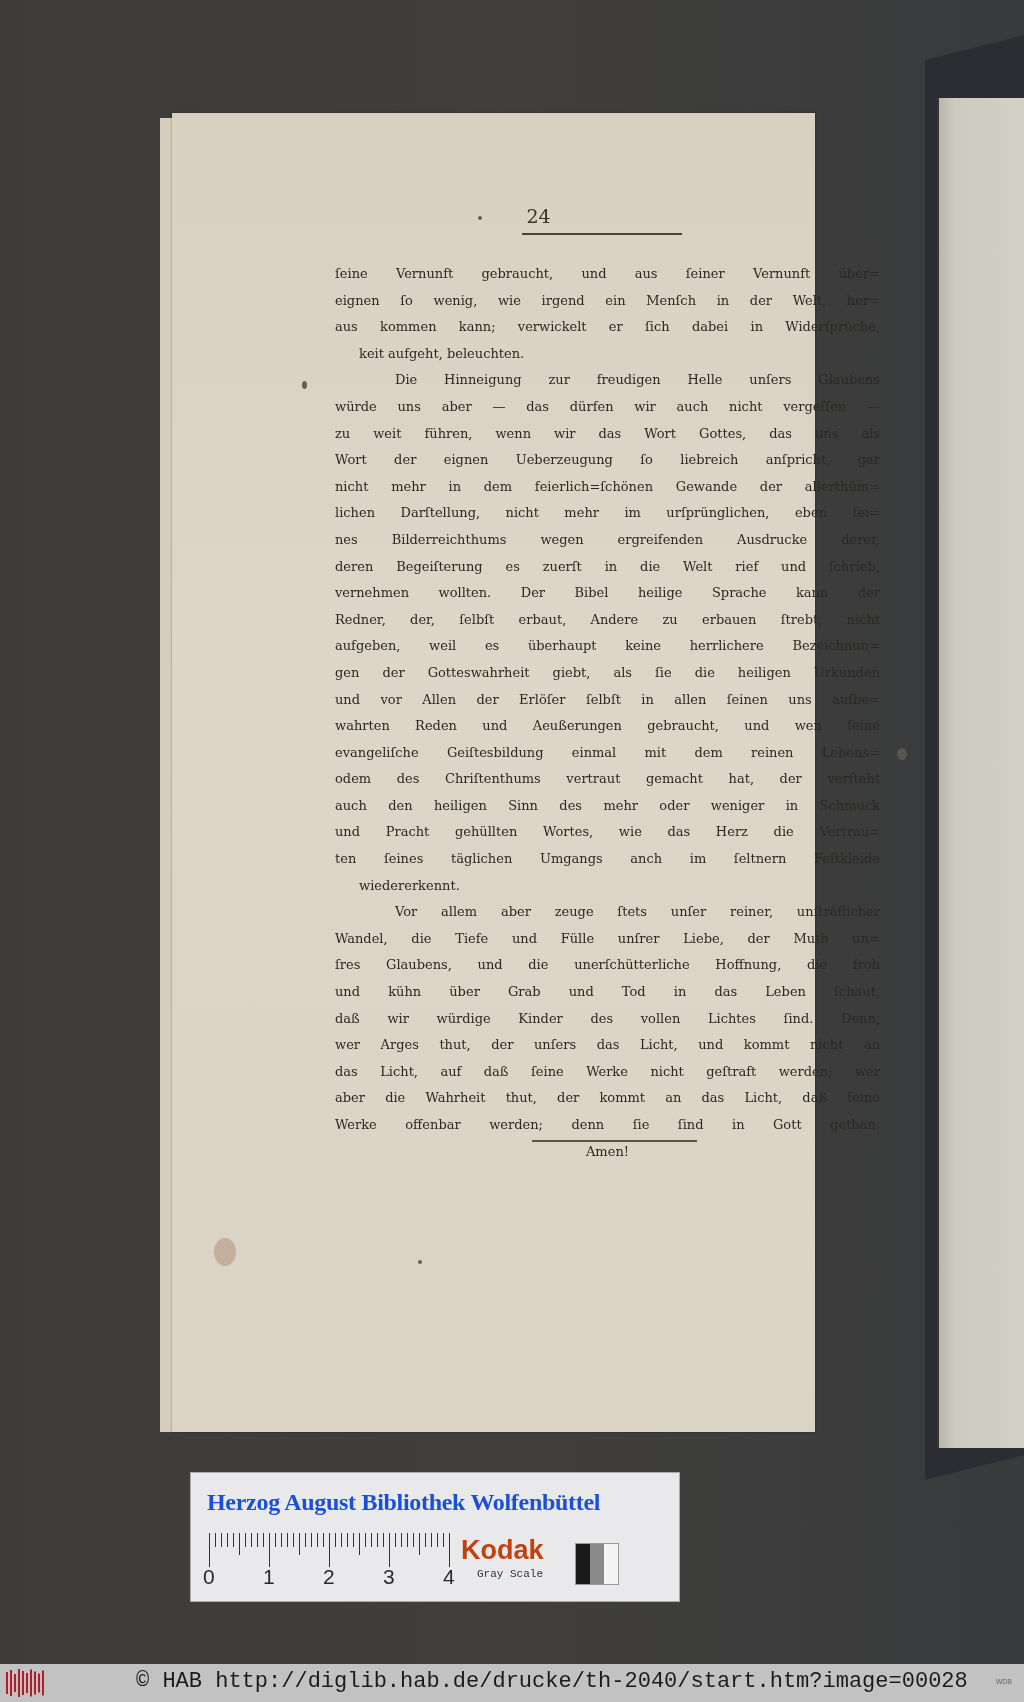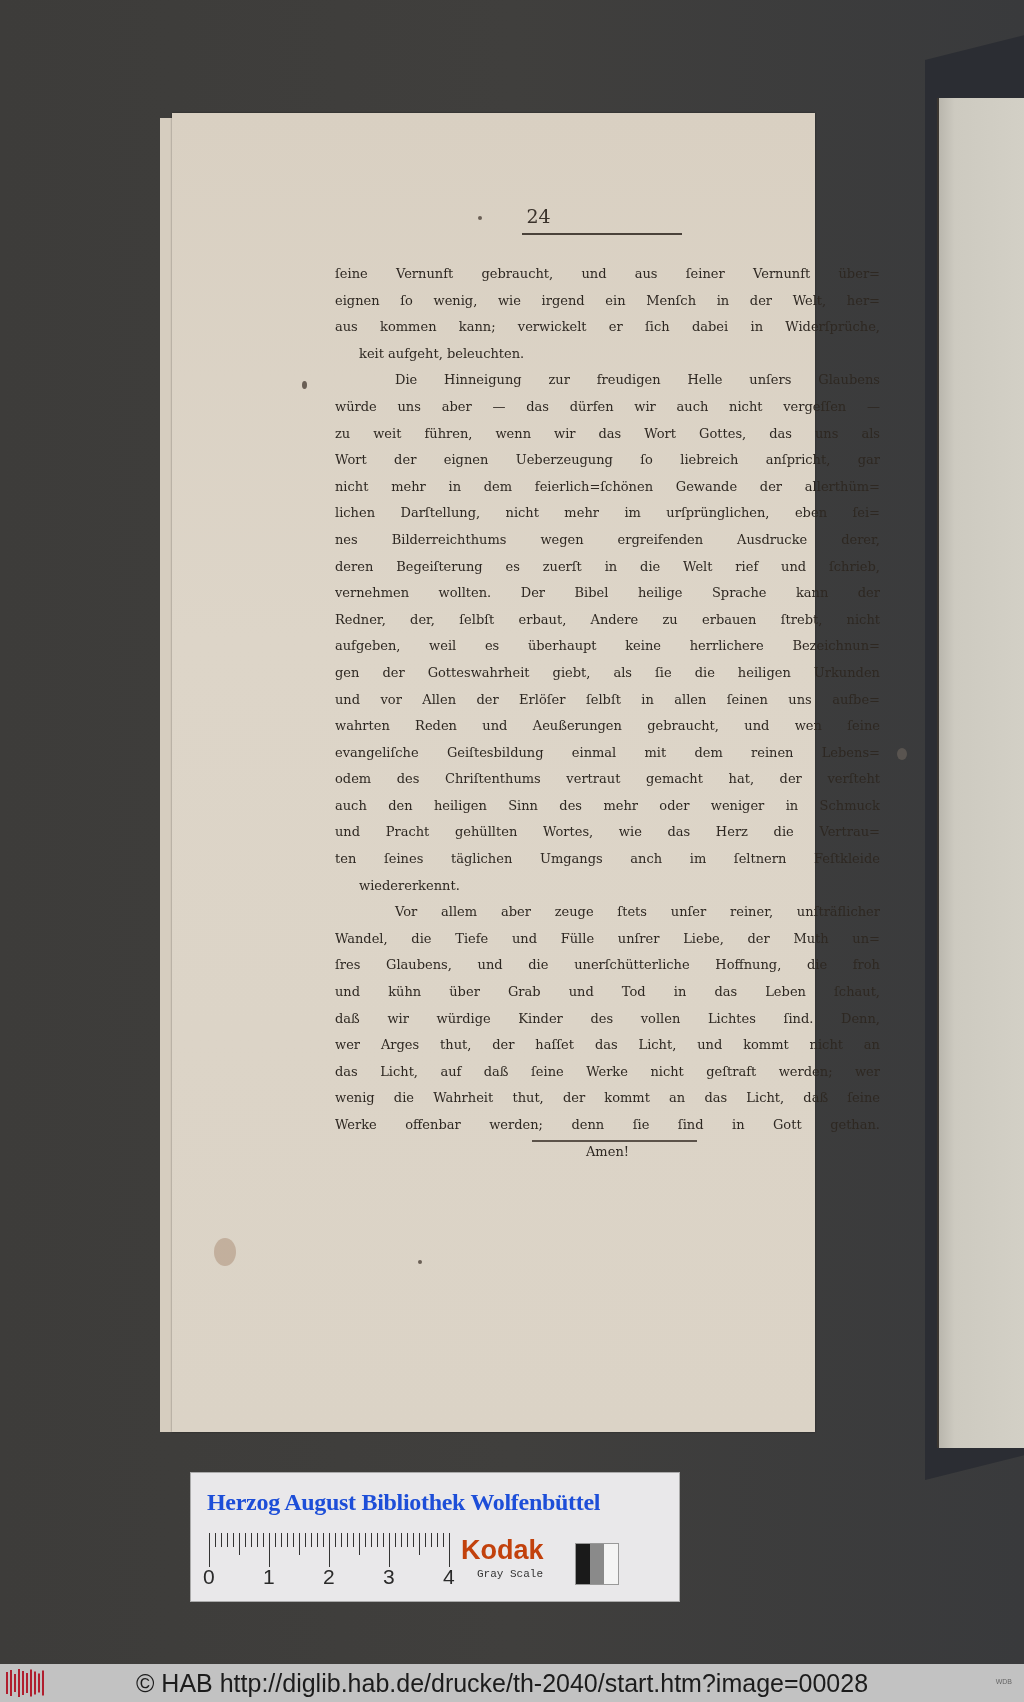--- a/index.html
+++ b/index.html
@@ -41,22 +41,22 @@
   .ruler-nums { position:absolute; left:12px; top:92px; width:270px; height:26px; }
   .ruler-num { position:absolute; font-family:"Liberation Sans", sans-serif; font-size:21px; color:#2a2a2a; }
   .kodak { position:absolute; left:270px; top:62px; font-family:"Liberation Sans", sans-serif;
     font-weight:bold; font-size:27px; color:#c2410c; }
   .kodak-sub { position:absolute; left:286px; top:95px; font-family:Liberation Mono, monospace;
     font-size:11px; color:#333; }
   .swatches { position:absolute; left:384px; top:70px; width:42px; height:40px; border:1px solid #999; display:flex; background:#f2f2f2; }
   .sw { width:14px; height:100%; }
   .footer { position:absolute; left:0; top:1664px; width:1024px; height:38px; background:#c2c2c2; }
   .footer-logo { position:absolute; left:4px; top:4px; width:44px; height:30px; }
-  .footer-text { position:absolute; left:136px; top:5px; font-family:Liberation Sans, sans-serif;
-    font-size:25px; color:#1c1c1c; white-space:nowrap; }
+  .footer-text { position:absolute; left:136px; top:5px; font-family:Liberation Mono, monospace;
+    font-size:22px; color:#1c1c1c; white-space:nowrap; }
   .footer-mini { position:absolute; right:12px; top:14px; font-family:"Liberation Sans", sans-serif;
     font-size:7px; color:#666; }
   .speck { position:absolute; width:4px; height:4px; border-radius:50%; background:#6a5f55; }
 </style>
 </head>
 <body>
 
 <div class="bg-top"></div>
 <div class="right-book-cover"></div>
 <div class="right-page"></div>
@@ -89,23 +89,23 @@
       <div class="line">odem des Chriſtenthums vertraut gemacht hat, der verſteht</div>
       <div class="line">auch den heiligen Sinn des mehr oder weniger in Schmuck</div>
       <div class="line">und Pracht gehüllten Wortes, wie das Herz die Vertrau=</div>
       <div class="line">ten ſeines täglichen Umgangs anch im ſeltnern Feſtkleide</div>
       <div class="line last">wiedererkennt.</div>
       <div class="line indent">Vor allem aber zeuge ſtets unſer reiner, unſträflicher</div>
       <div class="line">Wandel, die Tiefe und Fülle unſrer Liebe, der Muth un=</div>
       <div class="line">ſres Glaubens, und die unerſchütterliche Hoffnung, die froh</div>
       <div class="line">und kühn über Grab und Tod in das Leben ſchaut,</div>
       <div class="line">daß wir würdige Kinder des vollen Lichtes ſind.  Denn,</div>
-      <div class="line">wer Arges thut, der haſſet das Licht, und kommt nicht an</div>
+      <div class="line">wer Arges thut, der unſers das Licht, und kommt nicht an</div>
       <div class="line">das Licht, auf daß ſeine Werke nicht geſtraft werden; wer</div>
-      <div class="line">wenig die Wahrheit thut, der kommt an das Licht, daß ſeine</div>
+      <div class="line">aber die Wahrheit thut, der kommt an das Licht, daß ſeine</div>
       <div class="line">Werke offenbar werden; denn ſie ſind in Gott gethan.</div>
       <div class="line center">Amen!</div>
     </div>
 
   <div class="end-rule" style="top:1027px;"></div>
 
   <div class="stain" style="left:42px;top:1125px;width:22px;height:28px;"></div>
   <div class="stain" style="left:725px;top:635px;width:10px;height:12px;background:rgba(120,110,100,0.5);"></div>
   <div class="speck" style="left:306px;top:103px;"></div>
   <div class="speck" style="left:246px;top:1147px;"></div>

